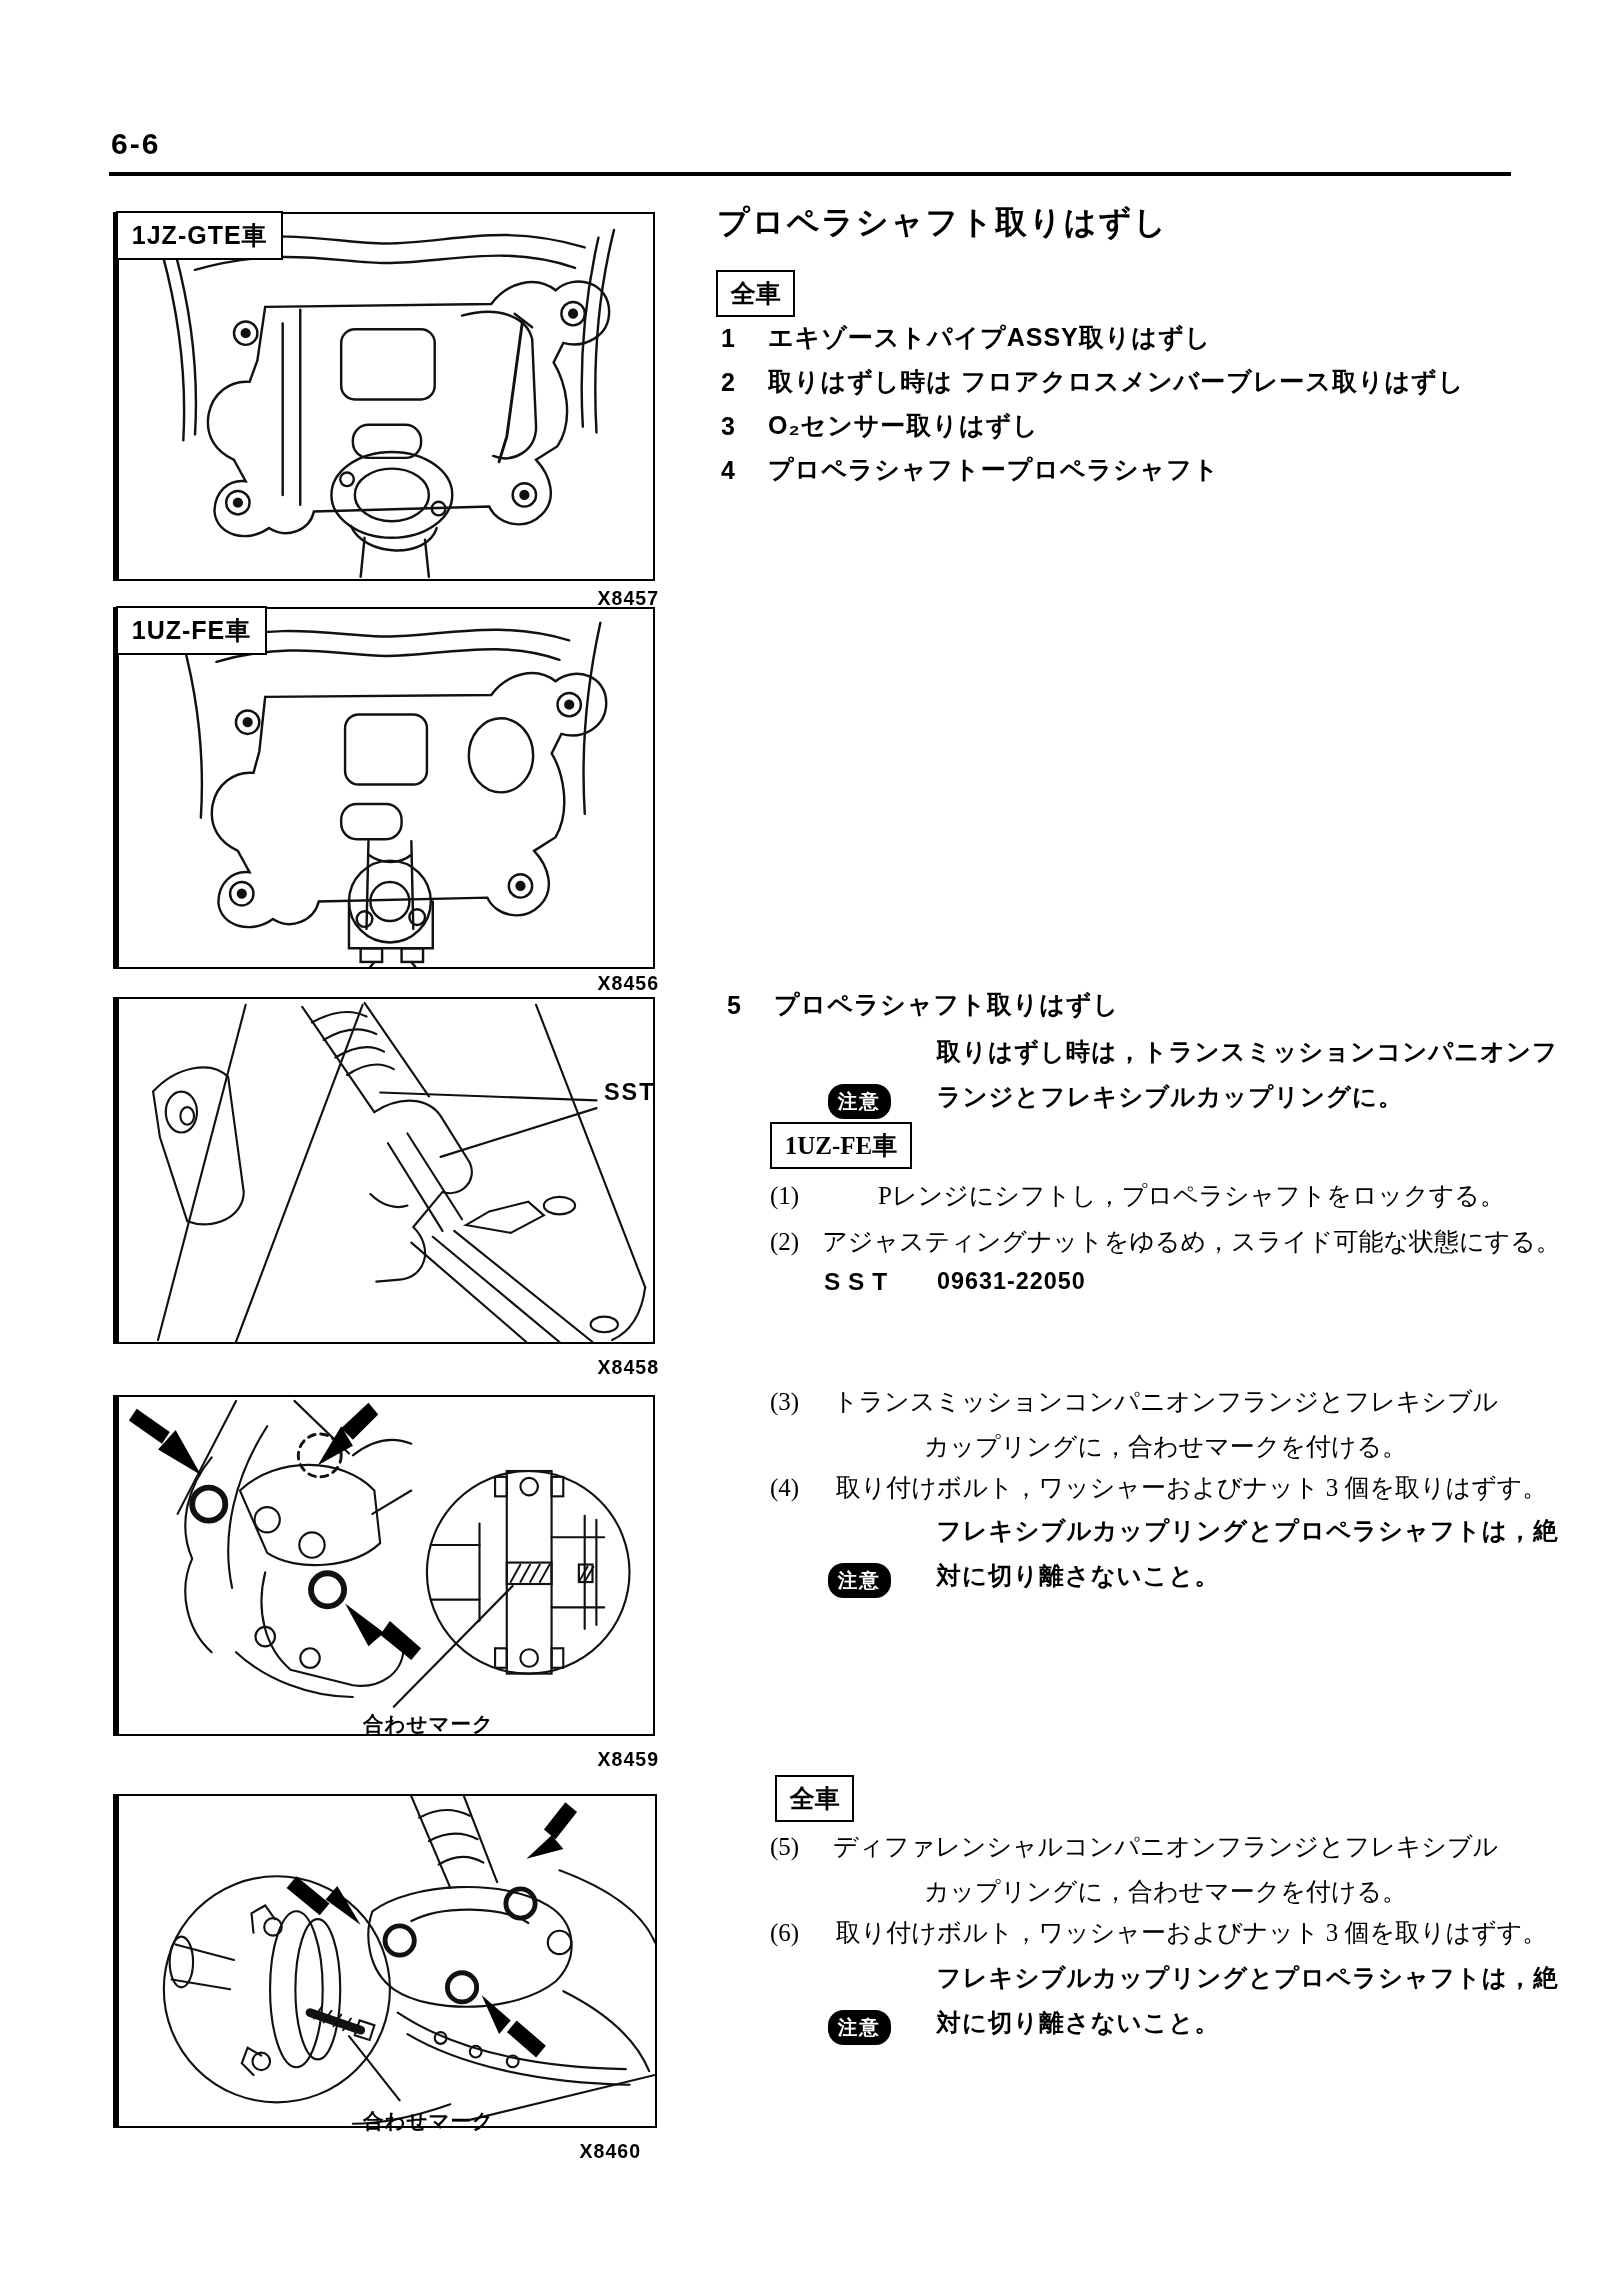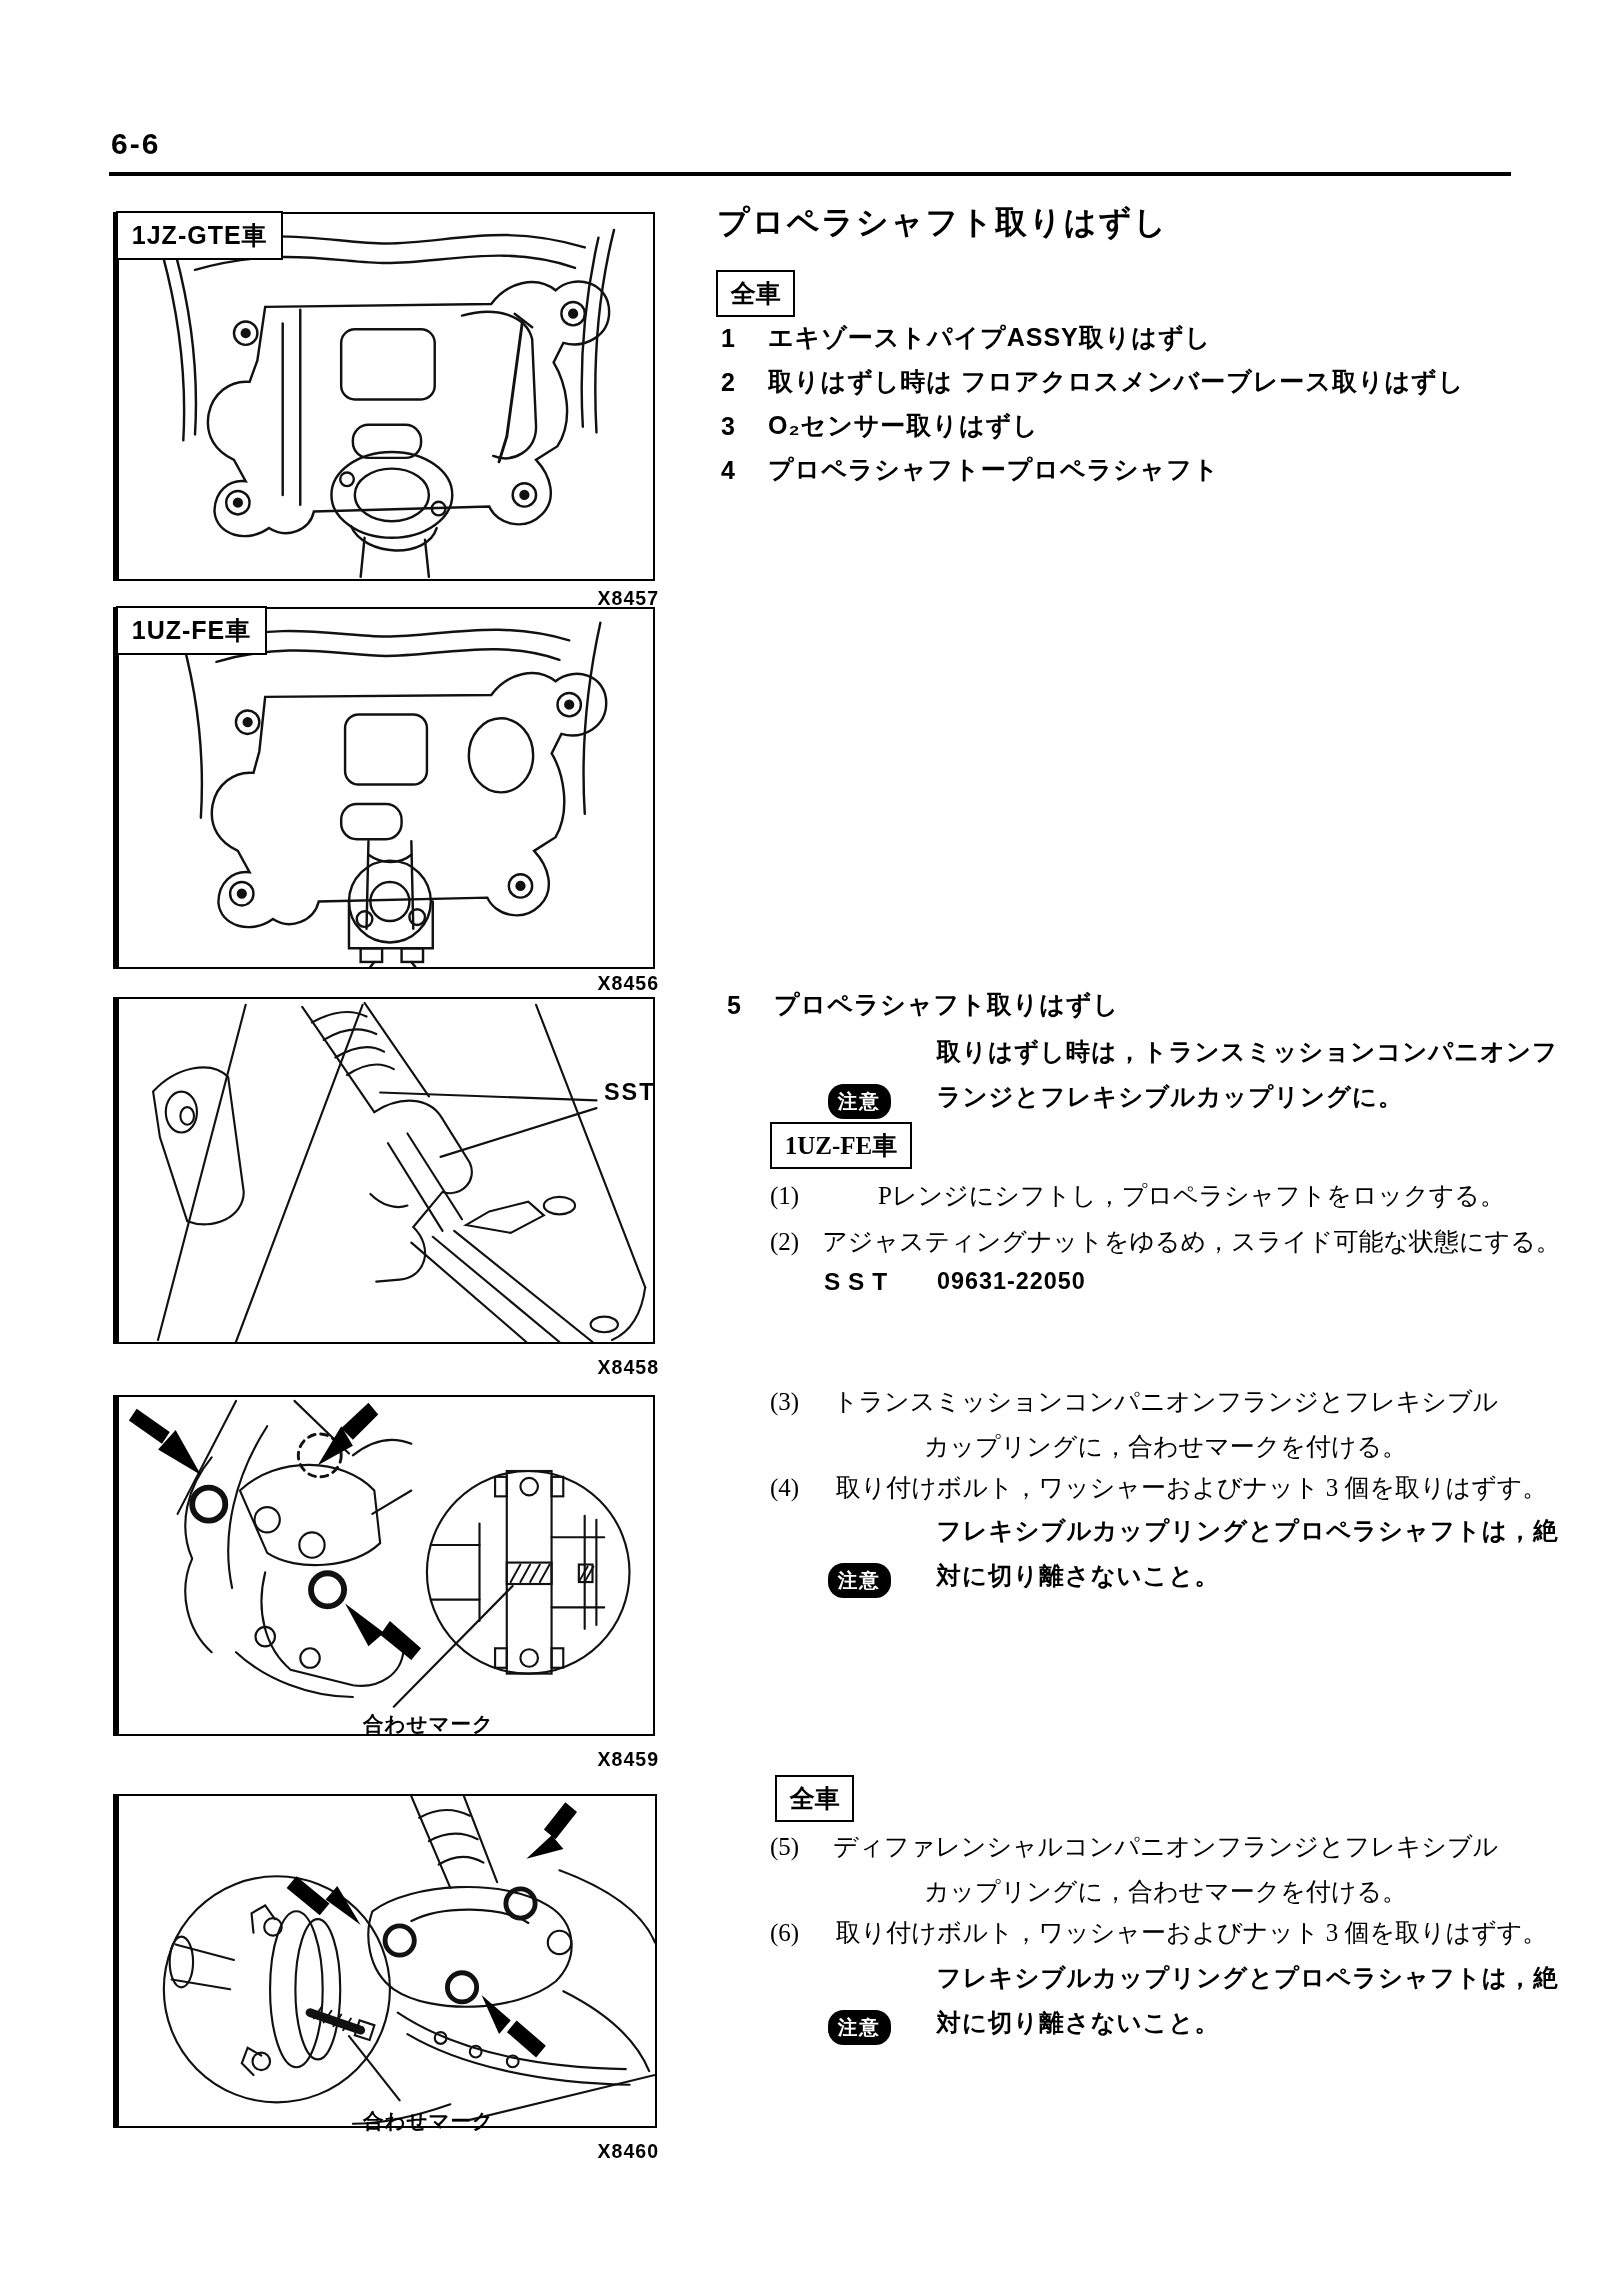--- a/index.html
+++ b/index.html
@@ -254,21 +254,21 @@
         <polygon points="458,6 470,16 448,44 436,34"></polygon>
         <polygon points="418,64 444,40 456,54"></polygon>
         <polygon points="182,82 216,110 206,122 172,94"></polygon>
         <polygon points="248,132 212,106 224,92"></polygon>
         <polygon points="438,256 428,268 398,242 408,230"></polygon>
         <polygon points="372,204 402,230 390,244"></polygon>
       </g>
     </svg>
     <span class="fig-callout jp" style="left:244px;top:311px;">合わせマーク</span>
   </div>
-  <div class="fig-code" style="left:561px;top:2140px;">X8460</div>
+  <div class="fig-code" style="left:543px;top:2140px;">X8460</div>
 
   <div class="col-title">プロペラシャフト取りはずし</div>
 
   <div class="tag-box" style="left:716px;top:270px;">全車</div>
 
   <div class="row" style="left:721px;top:324px;">
     <span class="num">1</span>
     <span class="txt">エキゾーストパイプASSY取りはずし</span>
   </div>
   <div class="row" style="left:721px;top:368px;">

